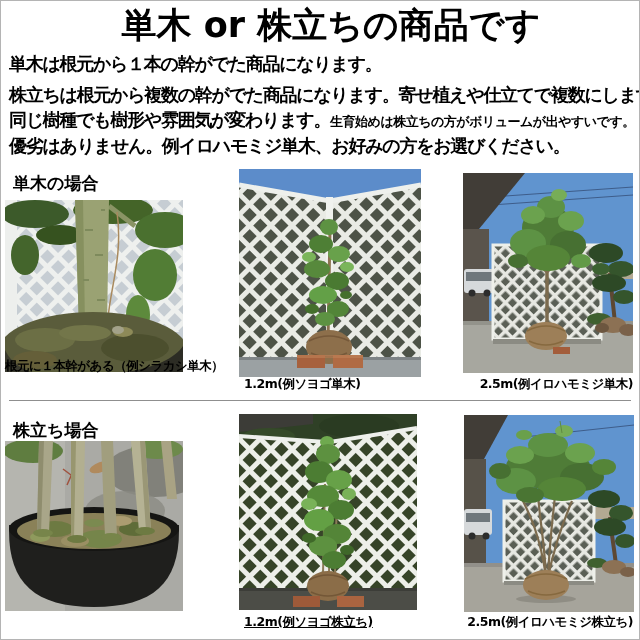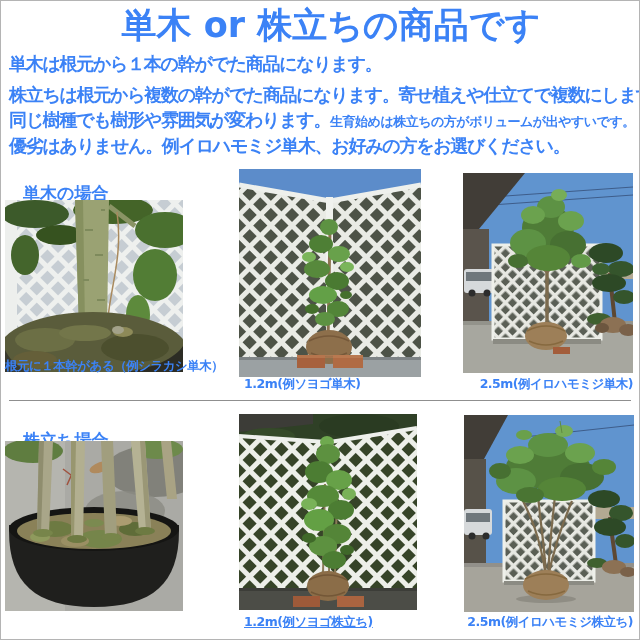--- a/index.html
+++ b/index.html
@@ -1,33 +1,33 @@
 <!DOCTYPE html>
 <html><head>
 <meta charset="utf-8">
 <style>
   html,body { margin:0; padding:0; background:#fff; }
   .page {
     position:relative; width:640px; height:640px; box-sizing:border-box;
     border:1px solid #b4b4b4; background:#fff; overflow:hidden;
-    font-family:"DejaVu Sans","Liberation Sans",sans-serif; color:#3b82f6;
+    font-family:"DejaVu Sans","Liberation Sans",sans-serif; color:#000000;
   }
   .title {
     position:absolute; top:1px; left:30px; width:600px; margin:0;
     text-align:center; font-size:35px; font-weight:bold; letter-spacing:0px;
     white-space:nowrap;
   }
   .intro {
     position:absolute; left:8px; margin:0; font-size:18px; font-weight:bold;
     letter-spacing:-1.3px; white-space:nowrap; line-height:22px;
   }
   .intro .small-note { font-size:13px; letter-spacing:-0.5px; }
   .l1 { top:52px; } .l2 { top:83px; } .l3 { top:108px; } .l4 { top:134px; }
   .sec-h {
-    position:absolute; left:8px; margin:14px; font-size:17px; font-weight:bold;
+    position:absolute; left:8px; margin:4px; font-size:17px; font-weight:bold;
     white-space:nowrap;
   }
   .sec-h.s1 { top:167px; } .sec-h.s2 { top:414px; }
   figure.photo { position:absolute; margin:0; padding:0; }
   figure.photo svg { display:block; }
   .f1 { left:4px;  top:199px; }
   .f2 { left:238px; top:168px; }
   .f3 { left:462px; top:172px; }
   .f4 { left:4px;  top:440px; }
   .f5 { left:238px; top:413px; }

